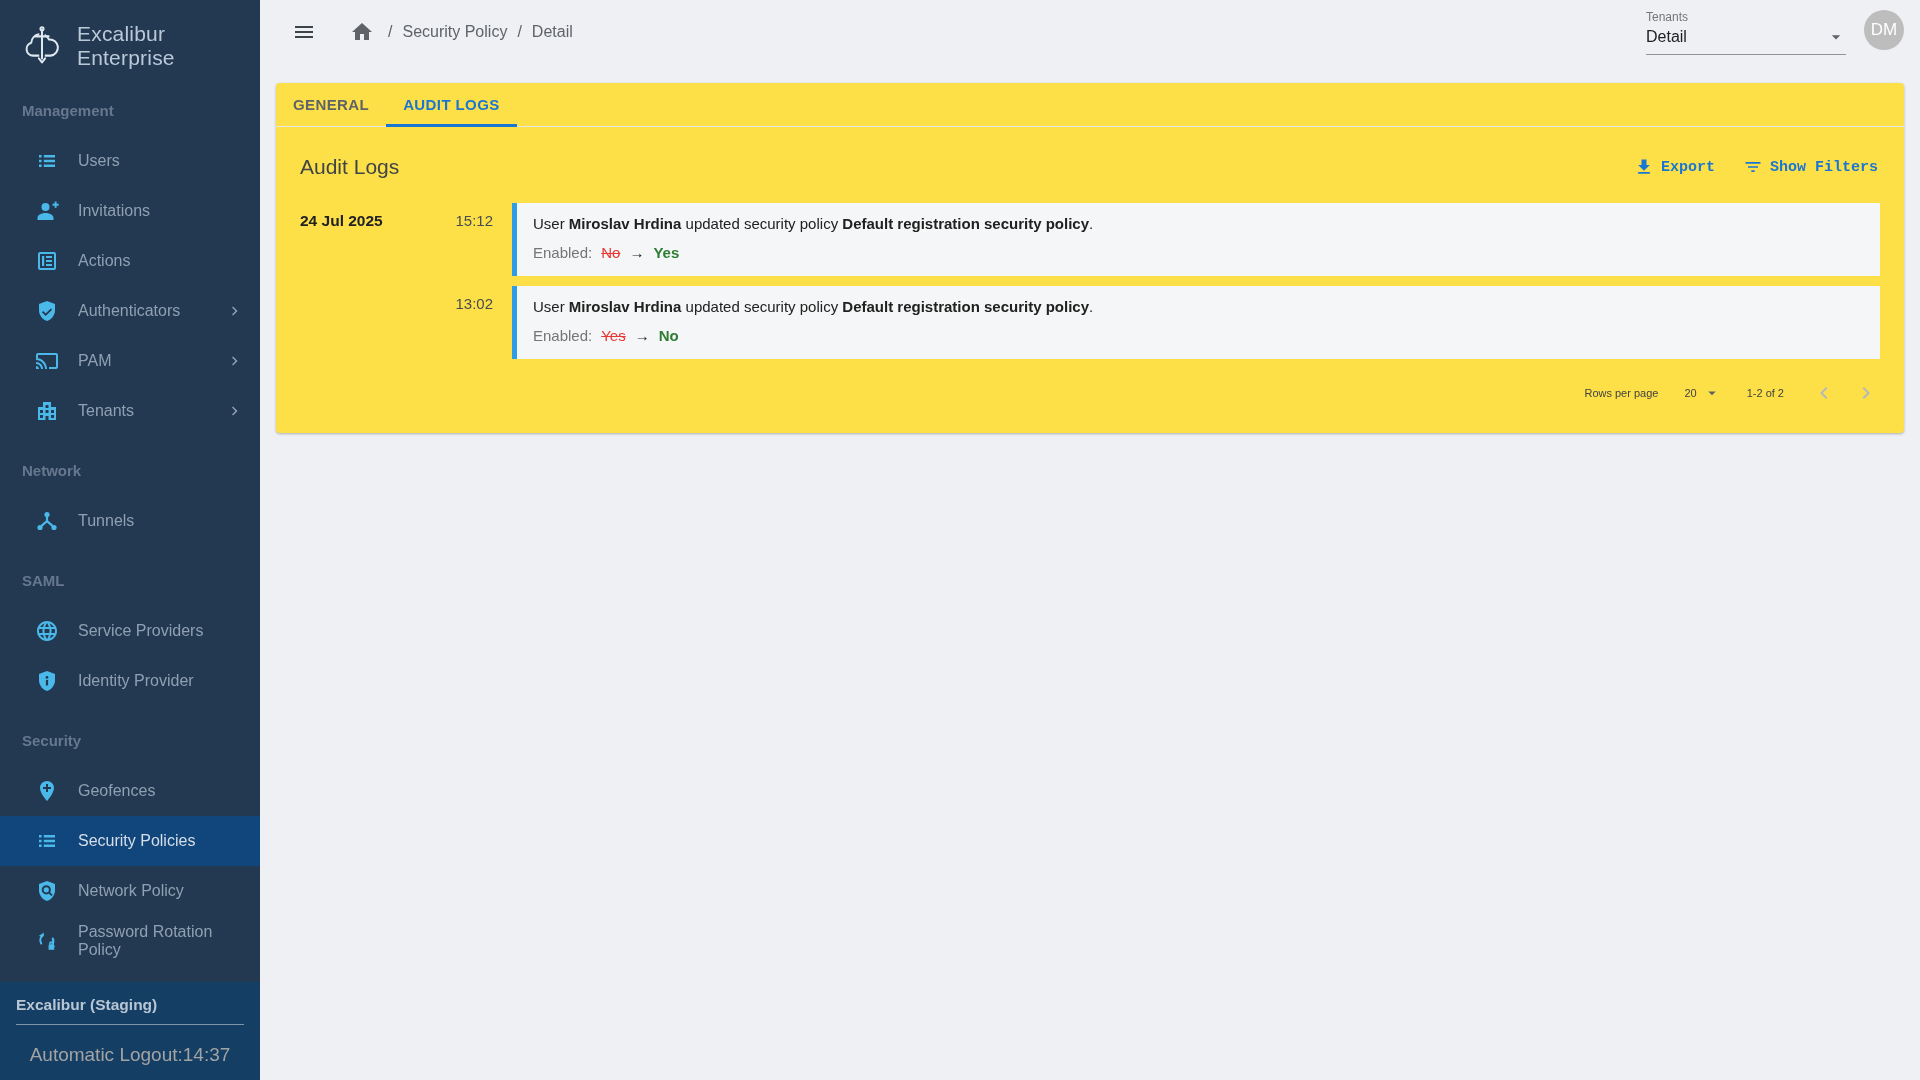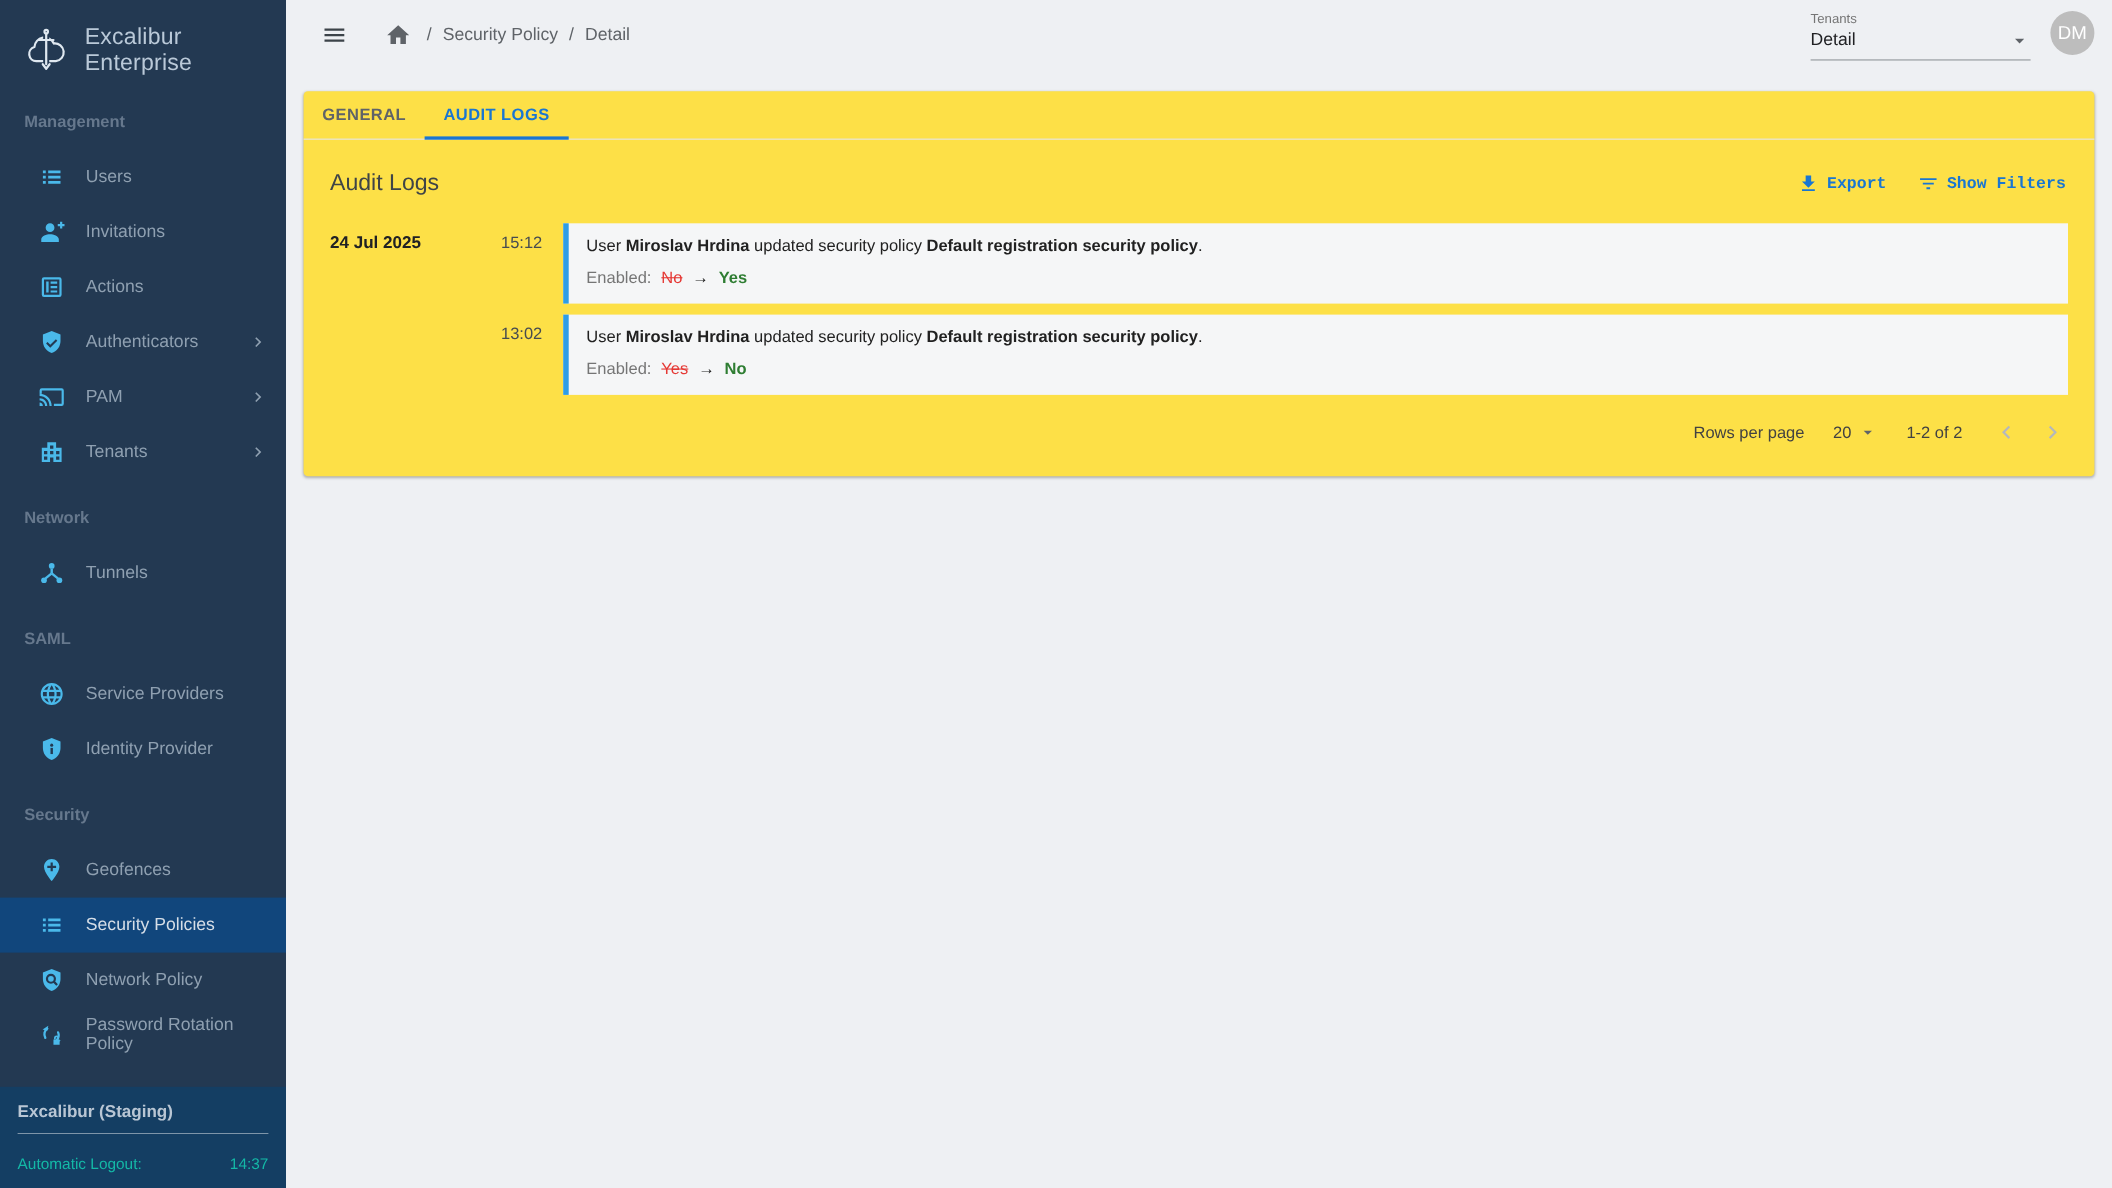--- a/index.html
+++ b/index.html
@@ -26,21 +26,21 @@
     gap:19px; font-size:16px; color:#8fa0b1; cursor:pointer;
   }
   .nav-item .icon { width:24px; height:24px; color:var(--icon_blue,#4ab9ea); flex:none; display:flex; }
   .nav-item .icon svg { width:24px; height:24px; }
   .nav-item.selected { background:var(--sidebar_selected_bg,#11467c); color:#d6dee7; }
   .chev { margin-left:auto; color:#8fa0b1; display:flex; }
   .chev svg { width:18px; height:18px; }
   .sidebar-footer { background:var(--sidebar_footer_bg,#143e63); padding:10px 16px 14px; margin-top:auto; }
   .env-name { color:#b9c6d4; font-weight:700; font-size:15.5px; padding:4px 0 10px;
     border-bottom:1px solid rgba(255,255,255,.45); margin-bottom:19px; }
-  .logout-row { display:flex; justify-content:space-between; color:#14b8a6; font-size:14px; }
+  .logout-row { display:flex; justify-content:center; color:#a3a3a3; font-size:19px; }
   
   .main { flex:1; display:flex; flex-direction:column; min-width:0; }
   .topbar { height:64px; display:flex; align-items:center; padding:0 16px 0 28px; }
   .icon-btn { background:none; border:none; padding:4px; cursor:pointer; display:flex; color:#3c4349; }
   .icon-btn svg { width:24px; height:24px; }
   .home-btn { color:#5f6368; margin-left:26px; }
   .crumb-sep { color:#5f6368; font-size:16px; margin:0 10px; }
   .crumb { color:#5f6368; font-size:16px; }
   .topbar-right { margin-left:auto; display:flex; align-items:flex-start; gap:18px; }
   .tenant-select { width:200px; cursor:pointer; }
@@ -74,21 +74,21 @@
     border-left:5px solid var(--entry_border_blue,#2e9de5); padding:11px 16px 13px;
     font-size:15px; color:#212121; line-height:20px; }
   .log-line1 { margin-bottom:9px; }
   .log-line1 b { font-weight:700; }
   .log-line2 { color:#757575; }
   .old-val { color:var(--negative_red,#e53935); text-decoration:line-through; font-weight:500; margin:0 9px; }
   .arrow-glyph { color:#212121; margin-right:9px; }
   .new-val { color:var(--positive_green,#2e7d32); font-weight:700; }
   
   .pagination { display:flex; align-items:center; justify-content:flex-end; gap:26px;
-    margin-top:20px; color:#424242; font-size:15px; }
+    margin-top:20px; color:#424242; font-size:11px; }
   .rows-select { display:flex; align-items:center; gap:6px; cursor:pointer; }
   .rows-select .caret svg { width:18px; height:18px; }
   .page-btn { background:none; border:none; padding:2px; display:flex; color:#b5b8bb; cursor:default; }
   .page-btn svg { width:24px; height:24px; }
   .page-chevrons { display:flex; gap:14px; }
 </style>
 </head>
 <body>
 
 <aside class="sidebar">

